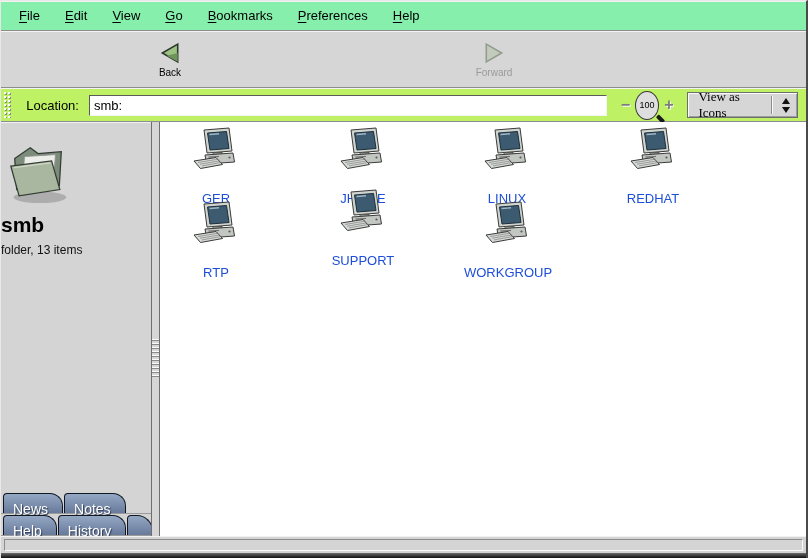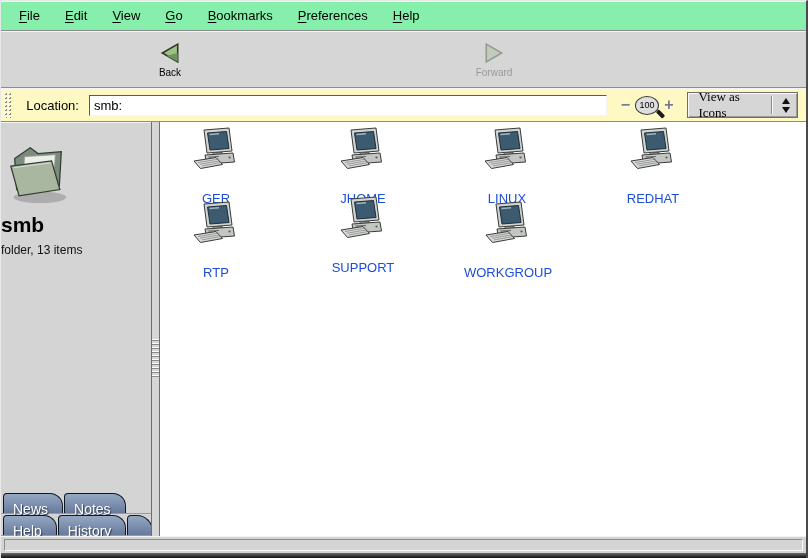--- a/index.html
+++ b/index.html
@@ -48,39 +48,39 @@
     gap:3px; padding:3px 7px; margin:0 5px; background:none; border:none;
     font-family:"Liberation Sans", sans-serif; font-size:10px; color:#000; cursor:default;
   }
   .tbtn.disabled { color:#9a9a9a; }
   .tbtn svg { height:22px; }
   .tsep { width:1px; height:30px; background:#8c8c8c; box-shadow:1px 0 0 #f4f4f4; margin:0 6px 10px 6px; }
 
   
   .locationbar {
     height:34px; display:flex; align-items:center;
-    background:#fef9c3;
+    background:#bef264;
     border-top:1px solid #f4f4f4;
     border-bottom:1px solid #8c8c8c;
     padding:2px 8px 2px 2px;
   }
   .loc-label { font-size:13px; margin:0 10px 0 10px; white-space:nowrap; }
   .loc-input {
     width:568px; height:21px;
     border:1px solid; border-color:#5a5a5a #f4f4f4 #f4f4f4 #5a5a5a;
     background:#fff; font-family:"Liberation Sans", sans-serif; font-size:13px;
     padding:0 4px; outline:none;
   }
   .zoomctl { display:flex; align-items:center; margin-left:14px; gap:5px; }
   .zglyph {
     font-size:16px; font-weight:bold; color:#7d7d7d;
     text-shadow:1px 1px 0 #fafafa; line-height:1; cursor:default;
   }
   .lens {
-    position:relative; width:24px; height:19px; border:1.5px solid #3a3a3a;
+    position:relative; width:24px; height:29px; border:1.5px solid #3a3a3a;
     border-radius:50%; display:flex; align-items:center; justify-content:center;
     font-size:9px; background:#dedede;
   }
   .lens-handle {
     position:absolute; width:9px; height:4px; background:#1a1a1a;
     right:-7px; bottom:-2px; transform:rotate(45deg); border-radius:1px;
   }
   .viewas {
     display:flex; align-items:center; margin-left:14px;
     height:26px; padding:0 4px 0 10px;
@@ -323,21 +323,21 @@
             <use href="#icon-computer"></use>
           </svg>
         <span class="file-label">REDHAT</span>
       </div>
       <div class="file-item" style="left:1px;   top:79px">
         <svg>
             <use href="#icon-computer"></use>
           </svg>
         <span class="file-label">RTP</span>
       </div>
-      <div class="file-item" style="left:148px; top:74px">
+      <div class="file-item" style="left:148px; top:67px">
         <svg>
             <use href="#icon-computer"></use>
           </svg>
         <span class="file-label">SUPPORT</span>
       </div>
       <div class="file-item" style="left:293px; top:79px">
         <svg>
             <use href="#icon-computer"></use>
           </svg>
         <span class="file-label">WORKGROUP</span>

